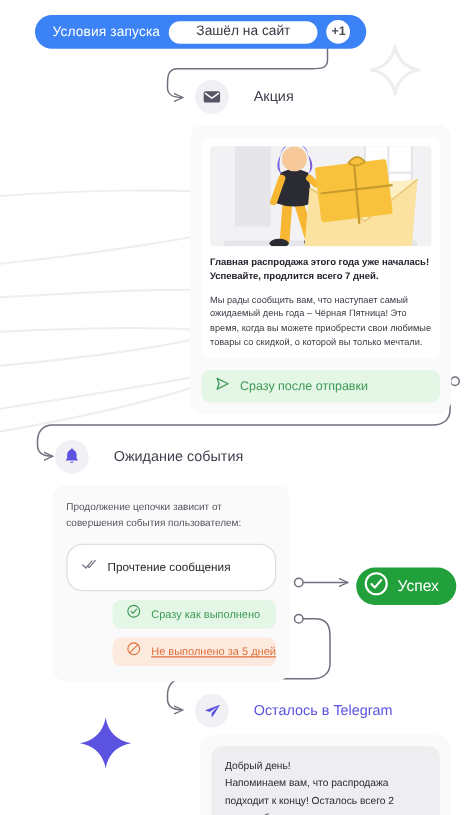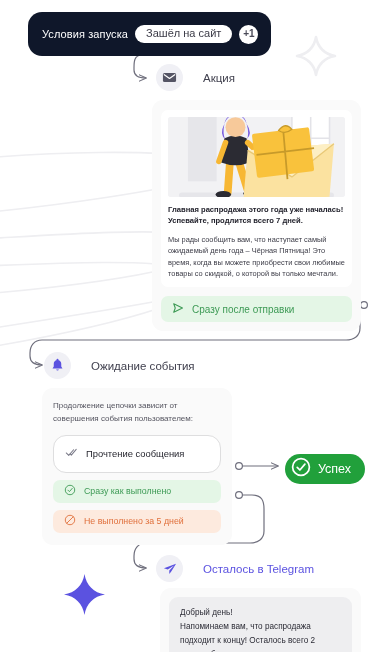--- a/index.html
+++ b/index.html
@@ -24,40 +24,40 @@
   .wire-svg {
     position: absolute; left: 0; top: 0;
     width: 374px; height: 652px;
     pointer-events: none;
   }
 
   
   .trigger-pill {
     position: absolute;
     left: 28px; top: 12px;
-    height: 44px;
+    height: 27px;
     display: flex; align-items: center;
     gap: 7px;
     padding: 0 13px 0 14px;
-    background: #0f172a;
+    background: #3b82f6;
     border-radius: 14px;
     z-index: 6;
   }
   .trigger-pill .tp-label {
     color: #ffffff;
     font-size: 11px;
     letter-spacing: .1px;
     white-space: nowrap;
   }
   .tp-chip {
     background: #ffffff;
     color: #3a3a46;
     font-size: 11px;
     border-radius: 11px;
-    padding: 3px 11px 4px;
+    padding: 3px 22px 4px;
     white-space: nowrap;
     line-height: 1;
   }
   .tp-count {
     background: #ffffff;
     color: #4a4a58;
     font-size: 10px;
     font-weight: bold;
     border-radius: 50%;
     width: 19px; height: 19px;
@@ -163,29 +163,30 @@
     font-size: 9.4px;
     color: #26262f;
     white-space: nowrap;
   }
   .branch {
     margin-top: 7px;
     border-radius: 7px;
     height: 23px;
     display: flex; align-items: center; gap: 8px;
     padding: 0 11px;
+    margin-left: 37px;
   }
   .branch .b-label {
     font-size: 8.8px;
     white-space: nowrap;
   }
   .branch.ok { background: #e4f6e6; }
   .branch.ok .b-label { color: #3d9a55; }
   .branch.no { background: #fdeade; }
-  .branch.no .b-label { color: #e0703c; }
+  .branch.no .b-label { color: #e0703c; text-decoration: underline; }
 
   
   .success-pill {
     position: absolute;
     left: 285px; top: 454px;
     height: 30px;
     display: flex; align-items: center; gap: 7px;
     padding: 0 14px 0 6px;
     background: #21a03b;
     border-radius: 15px;

